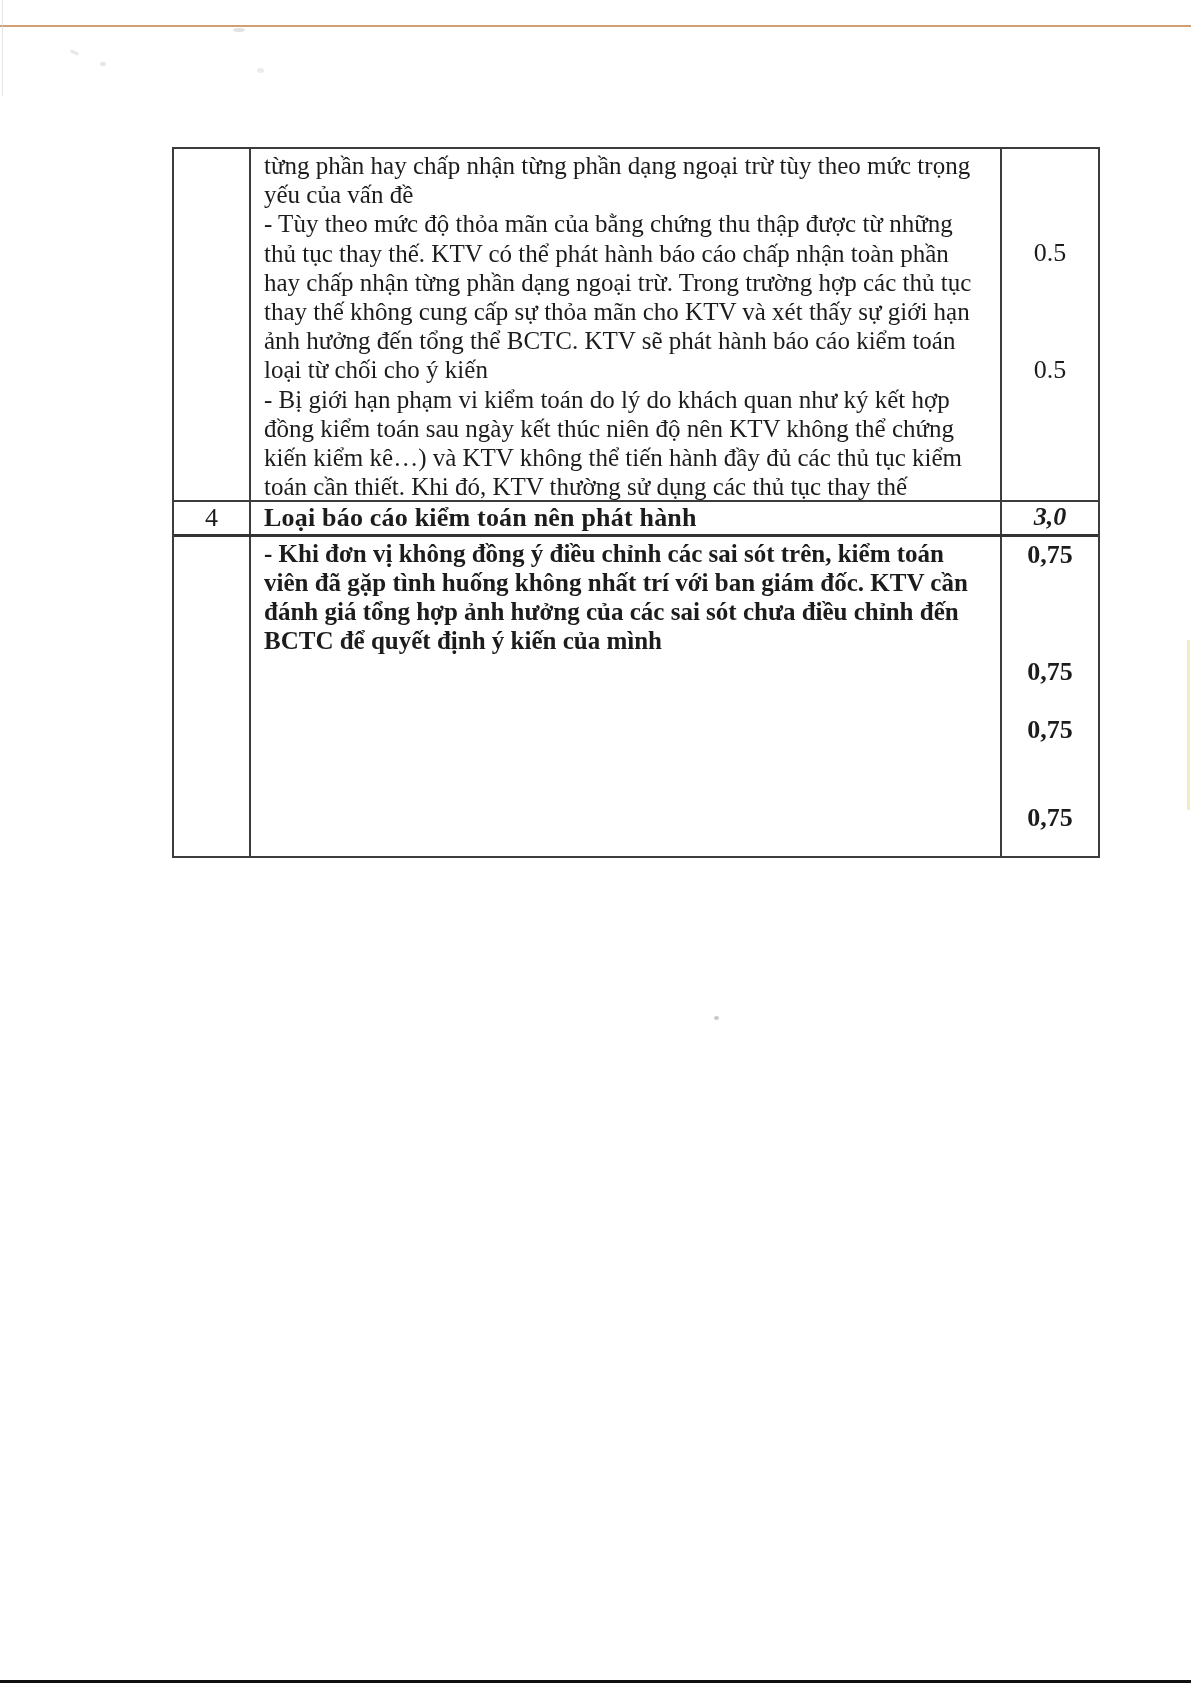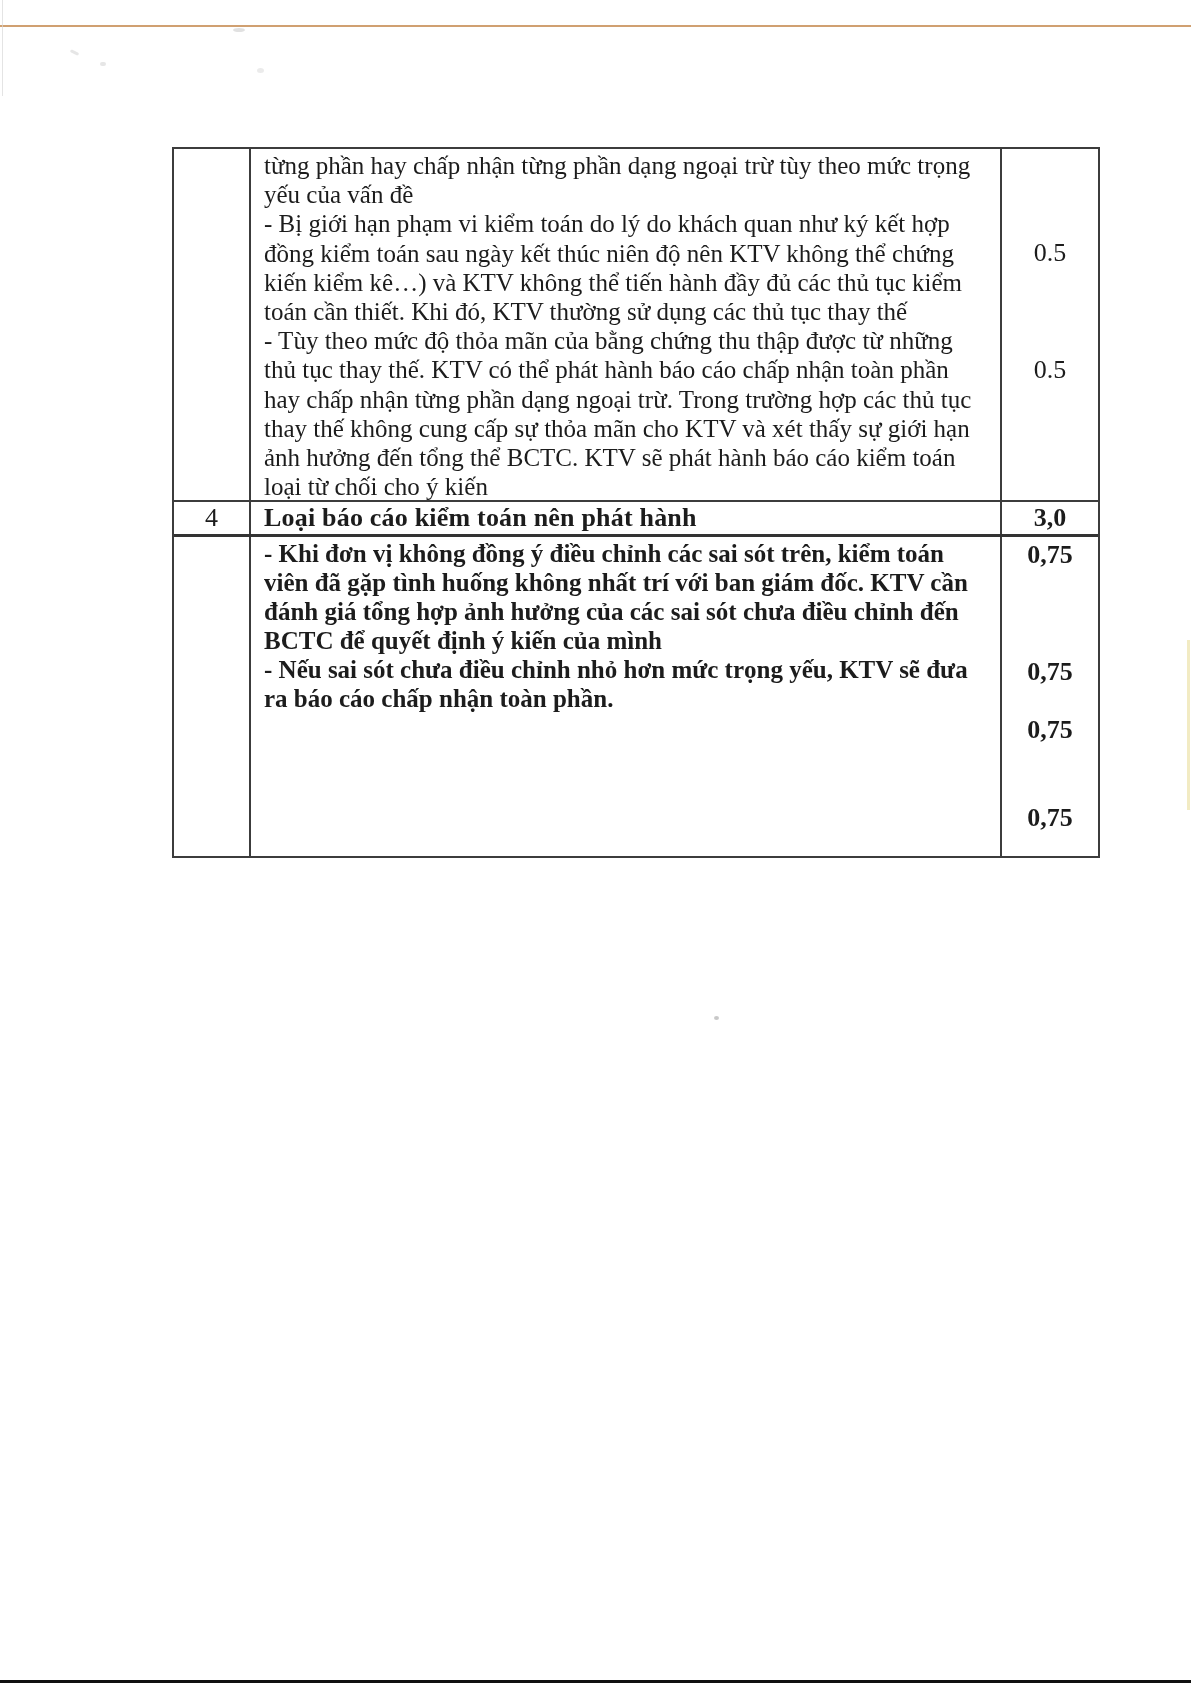--- a/index.html
+++ b/index.html
@@ -61,21 +61,21 @@
     font-size:26px;
   }
 
   .col-text p { margin:0; font-size:25px; line-height:29.2px; }
   .row-c .col-text p { line-height:29px; }
 
   .row-b .col-text {
     display:flex; align-items:center; padding-top:0;
   }
   .row-title { font-weight:bold; font-size:26px; letter-spacing:.2px; }
-  .row-b .col-score { display:flex; align-items:center; justify-content:center; }
+  .row-b .col-score { display:flex; align-items:flex-start; justify-content:center;font-style:italic; }
   .score-total { font-weight:bold; }
 
   .score-val {
     position:absolute; left:0; right:0; text-align:center;
     height:30px; line-height:30px;
   }
   .row-a .sv-0 { top:89px; }
   .row-a .sv-1 { top:206px; }
   .row-c .sv-0 { top:3px; }
   .row-c .sv-1 { top:120px; }
@@ -93,22 +93,22 @@
 <div class="speck s4"></div>
 <div class="speck s5"></div>
 <div class="yellow-strip"></div>
 
 <div class="audit-table">
 
   <div class="trow row-a">
     <div class="col-no"></div>
     <div class="col-text">
       <p>từng phần hay chấp nhận từng phần dạng ngoại trừ tùy theo mức trọng yếu của vấn đề</p>
+      <p>- Tùy theo mức độ thỏa mãn của bằng chứng thu thập được từ những thủ tục thay thế. KTV có thể phát hành báo cáo chấp nhận toàn phần hay chấp nhận từng phần dạng ngoại trừ. Trong trường hợp các thủ tục thay thế không cung cấp sự thỏa mãn cho KTV và xét thấy sự giới hạn ảnh hưởng đến tổng thể BCTC. KTV sẽ phát hành báo cáo kiểm toán loại từ chối cho ý kiến</p>
       <p>- Bị giới hạn phạm vi kiểm toán do lý do khách quan như ký kết hợp đồng kiểm toán sau ngày kết thúc niên độ nên KTV không thể chứng kiến kiểm kê…) và KTV không thể tiến hành đầy đủ các thủ tục kiểm toán cần thiết. Khi đó, KTV thường sử dụng các thủ tục thay thế</p>
-      <p>- Tùy theo mức độ thỏa mãn của bằng chứng thu thập được từ những thủ tục thay thế. KTV có thể phát hành báo cáo chấp nhận toàn phần hay chấp nhận từng phần dạng ngoại trừ. Trong trường hợp các thủ tục thay thế không cung cấp sự thỏa mãn cho KTV và xét thấy sự giới hạn ảnh hưởng đến tổng thể BCTC. KTV sẽ phát hành báo cáo kiểm toán loại từ chối cho ý kiến</p>
     </div>
     <div class="col-score">
       <div class="score-val sv-0">0.5</div>
       <div class="score-val sv-1">0.5</div>
     </div>
   </div>
 
   <div class="trow row-b">
     <div class="col-no">4</div>
     <div class="col-text">
@@ -116,21 +116,20 @@
     </div>
     <div class="col-score">
       <span class="score-total">3,0</span>
     </div>
   </div>
 
   <div class="trow row-c">
     <div class="col-no"></div>
     <div class="col-text">
       <p>- Khi đơn vị không đồng ý điều chỉnh các sai sót trên, kiểm toán viên đã gặp tình huống không nhất trí với ban giám đốc. KTV cần đánh giá tổng hợp ảnh hưởng của các sai sót chưa điều chỉnh đến BCTC để quyết định ý kiến của mình</p>
-      <p>- Nếu sai sót chưa điều chỉnh nhỏ hơn mức trọng yếu, KTV sẽ đưa ra báo cáo chấp nhận toàn phần.</p>
     </div>
     <div class="col-score">
       <div class="score-val sv-0">0,75</div>
       <div class="score-val sv-1">0,75</div>
       <div class="score-val sv-2">0,75</div>
       <div class="score-val sv-3">0,75</div>
     </div>
   </div>
 
 </div>

